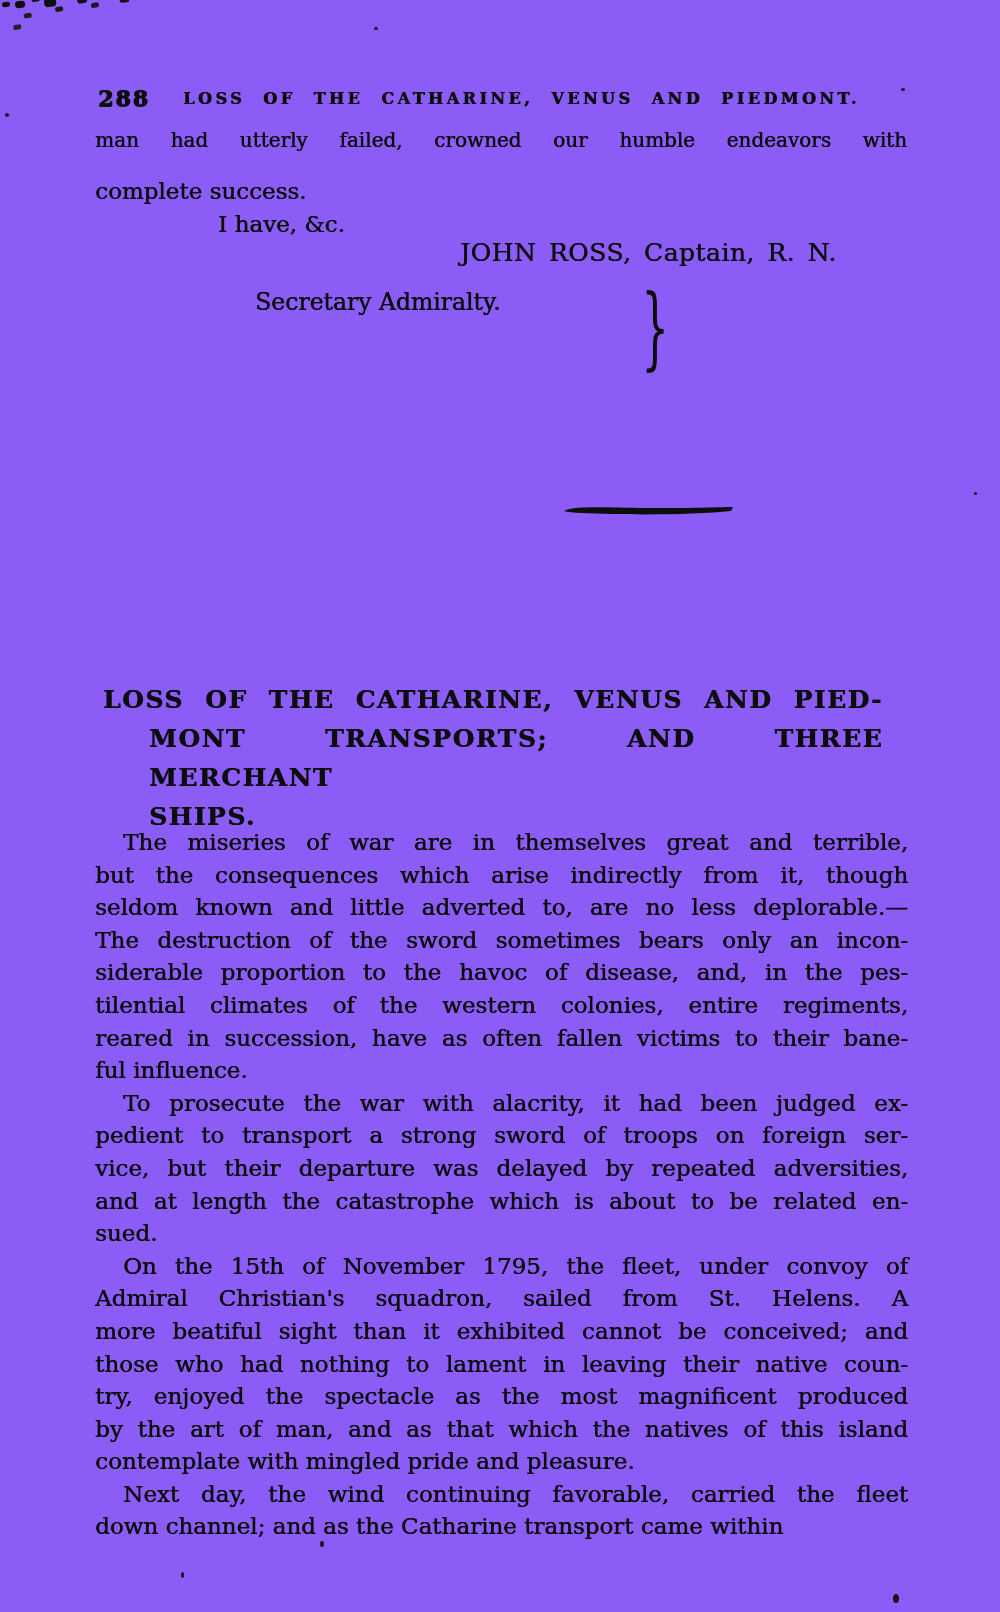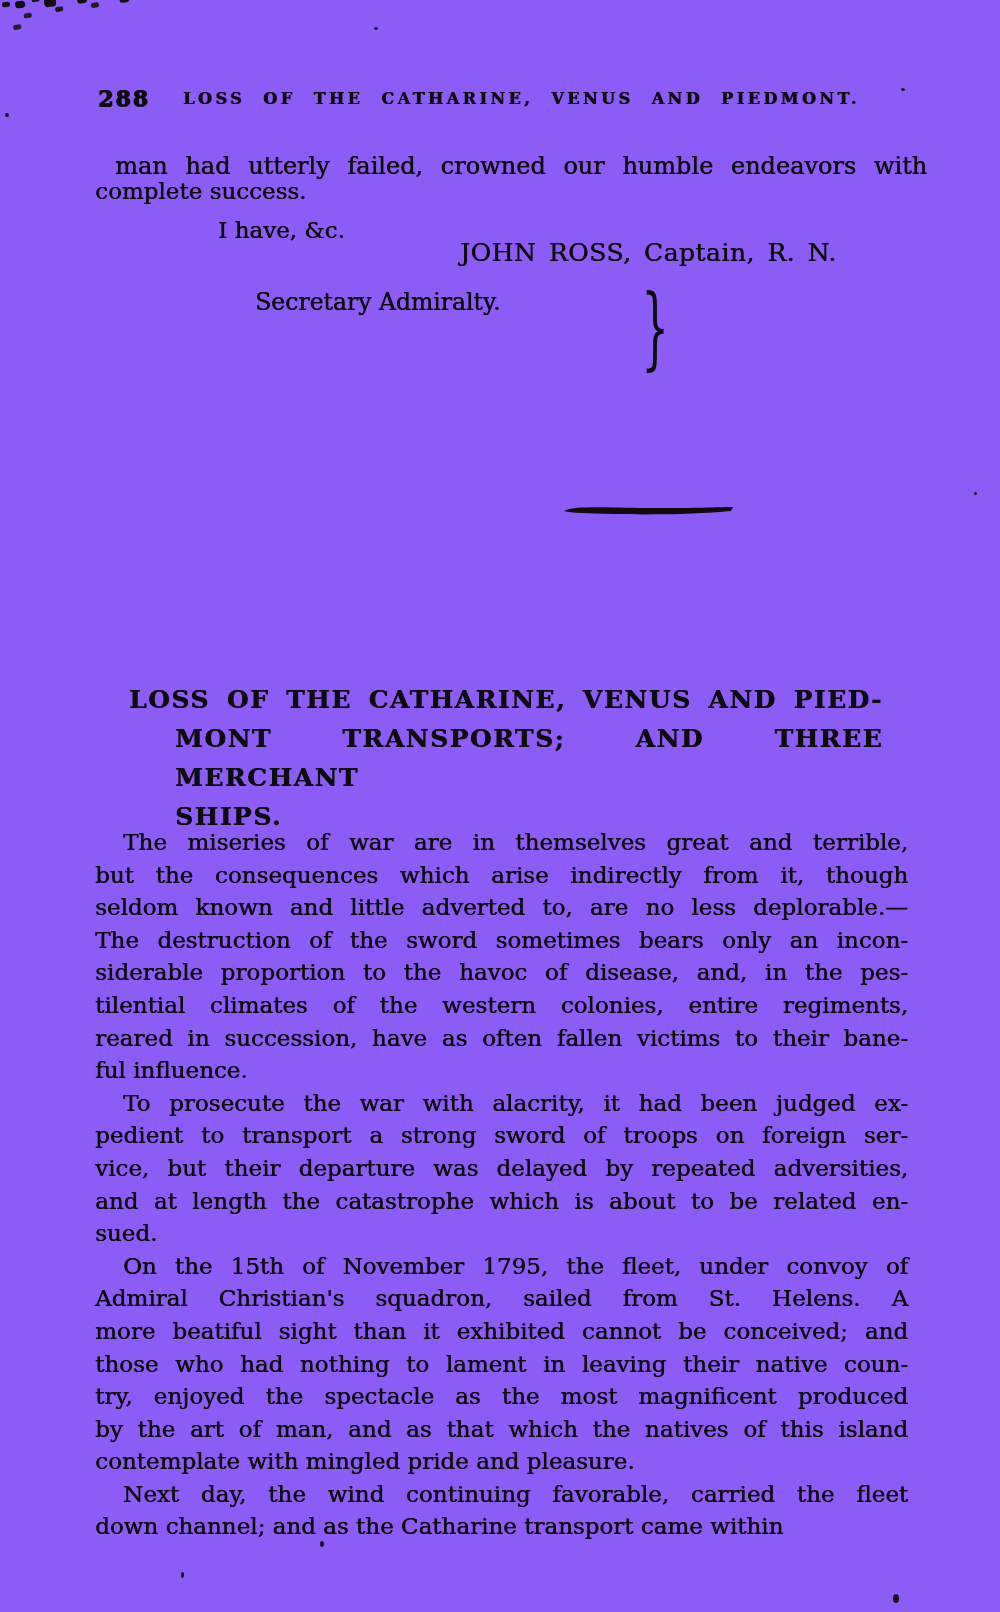--- a/index.html
+++ b/index.html
@@ -27,28 +27,27 @@
     left: 183px; top: 89px;
     font-size: 16px; font-weight: 700;
     letter-spacing: 3.5px; word-spacing: 9px;
     text-shadow: 0.7px 0 0 currentColor;
     white-space: nowrap;
     text-align: right;
   }
 
   
   .cont-line1 {
-    left: 95px; top: 152px; width: 812px;
-    font-size: 24px;
+    left: 95px; top: 128px; width: 812px;
+    font-size: 20px;
     text-align: justify; text-align-last: justify;
     white-space: normal;
-    margin-left: 20px;
   }
   .cont-line2 { left: 95px; top: 178px; font-size: 23px; }
-  .valediction { left: 218px; top: 217px; font-size: 23px; }
+  .valediction { left: 218px; top: 211px; font-size: 23px; }
   .signature {
     left: 460px; top: 238px;
     font-size: 25px; letter-spacing: 0.5px; word-spacing: 4px;
     font-weight: 500;
   }
   .addressee { left: 95px; top: 282px; font-size: 23.5px; }
   .addressee .addr-l1 { font-weight: 600; }
   .addressee .addr-l2 { margin-left: 160px; margin-top: 6px; }
   .brace {
     position: absolute;
@@ -61,21 +60,21 @@
 
   
   .divider { left: 563px; top: 503px; }
 
   
   .article-title {
     left: 103px; top: 680px; width: 780px;
     font-size: 25px; font-weight: 700;
     letter-spacing: 1.5px; word-spacing: 6px;
   }
-  .t-line { line-height: 39px; text-align: justify; text-align-last: justify; margin-left: 26px; }
+  .t-line { line-height: 39px; text-align: justify; text-align-last: justify; }
   .t-indent { padding-left: 46px; }
   .t-last { text-align-last: left; }
 
   
   .article-body {
     left: 95px; top: 826px; width: 813px;
     font-size: 23px;
   }
   .b-line {
     line-height: 32.6px; height: 32.6px;

